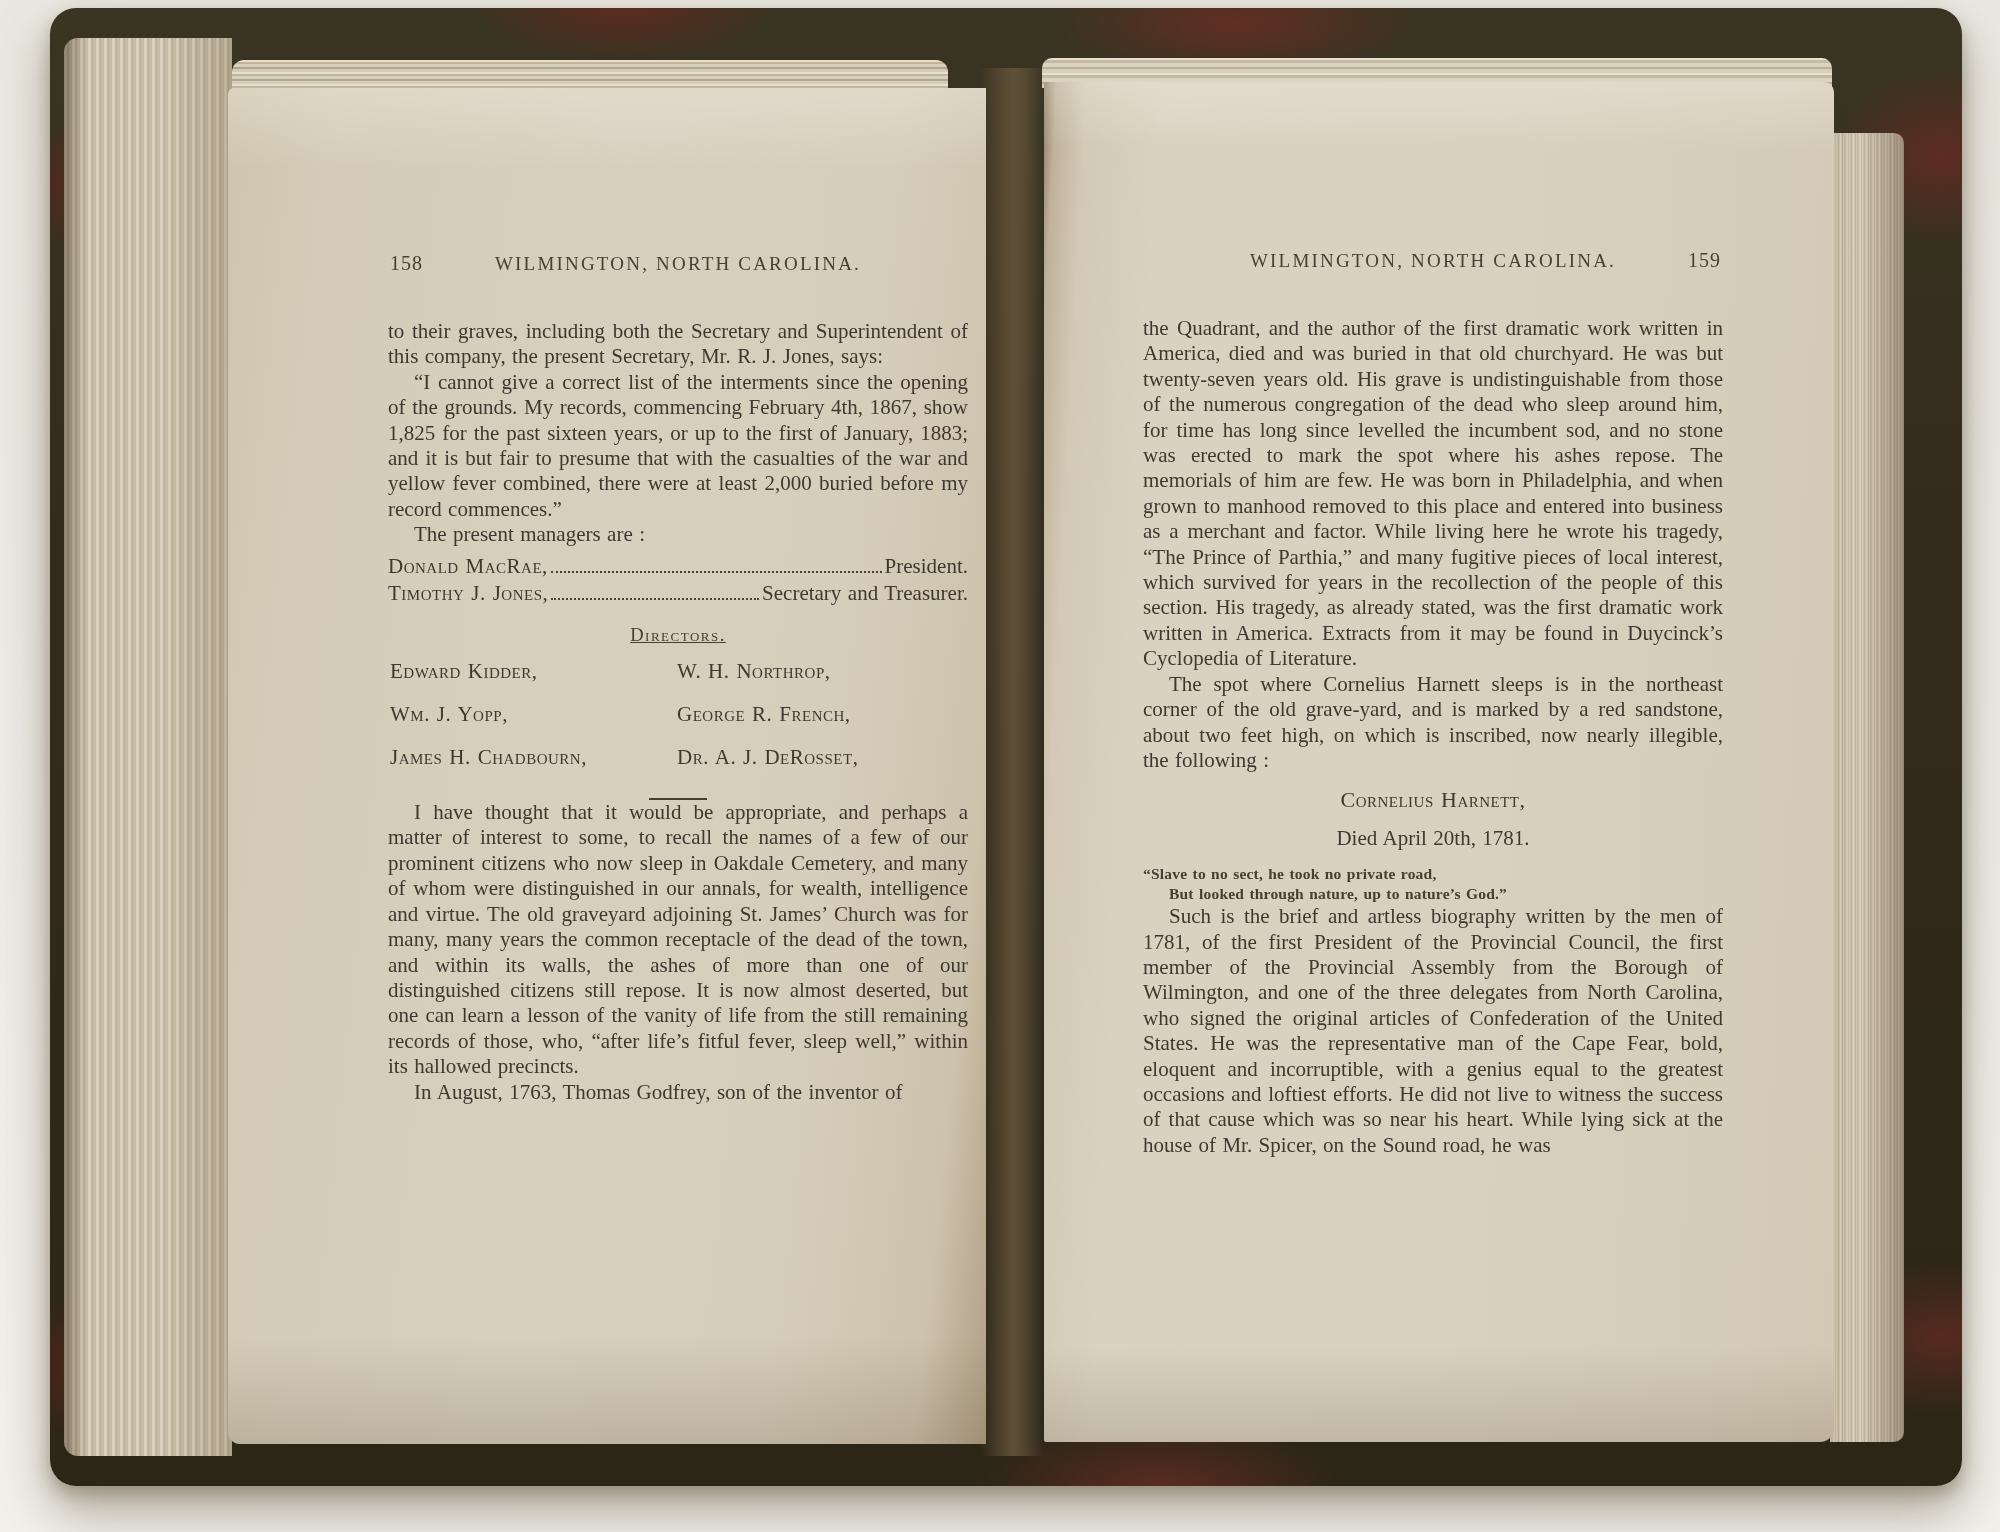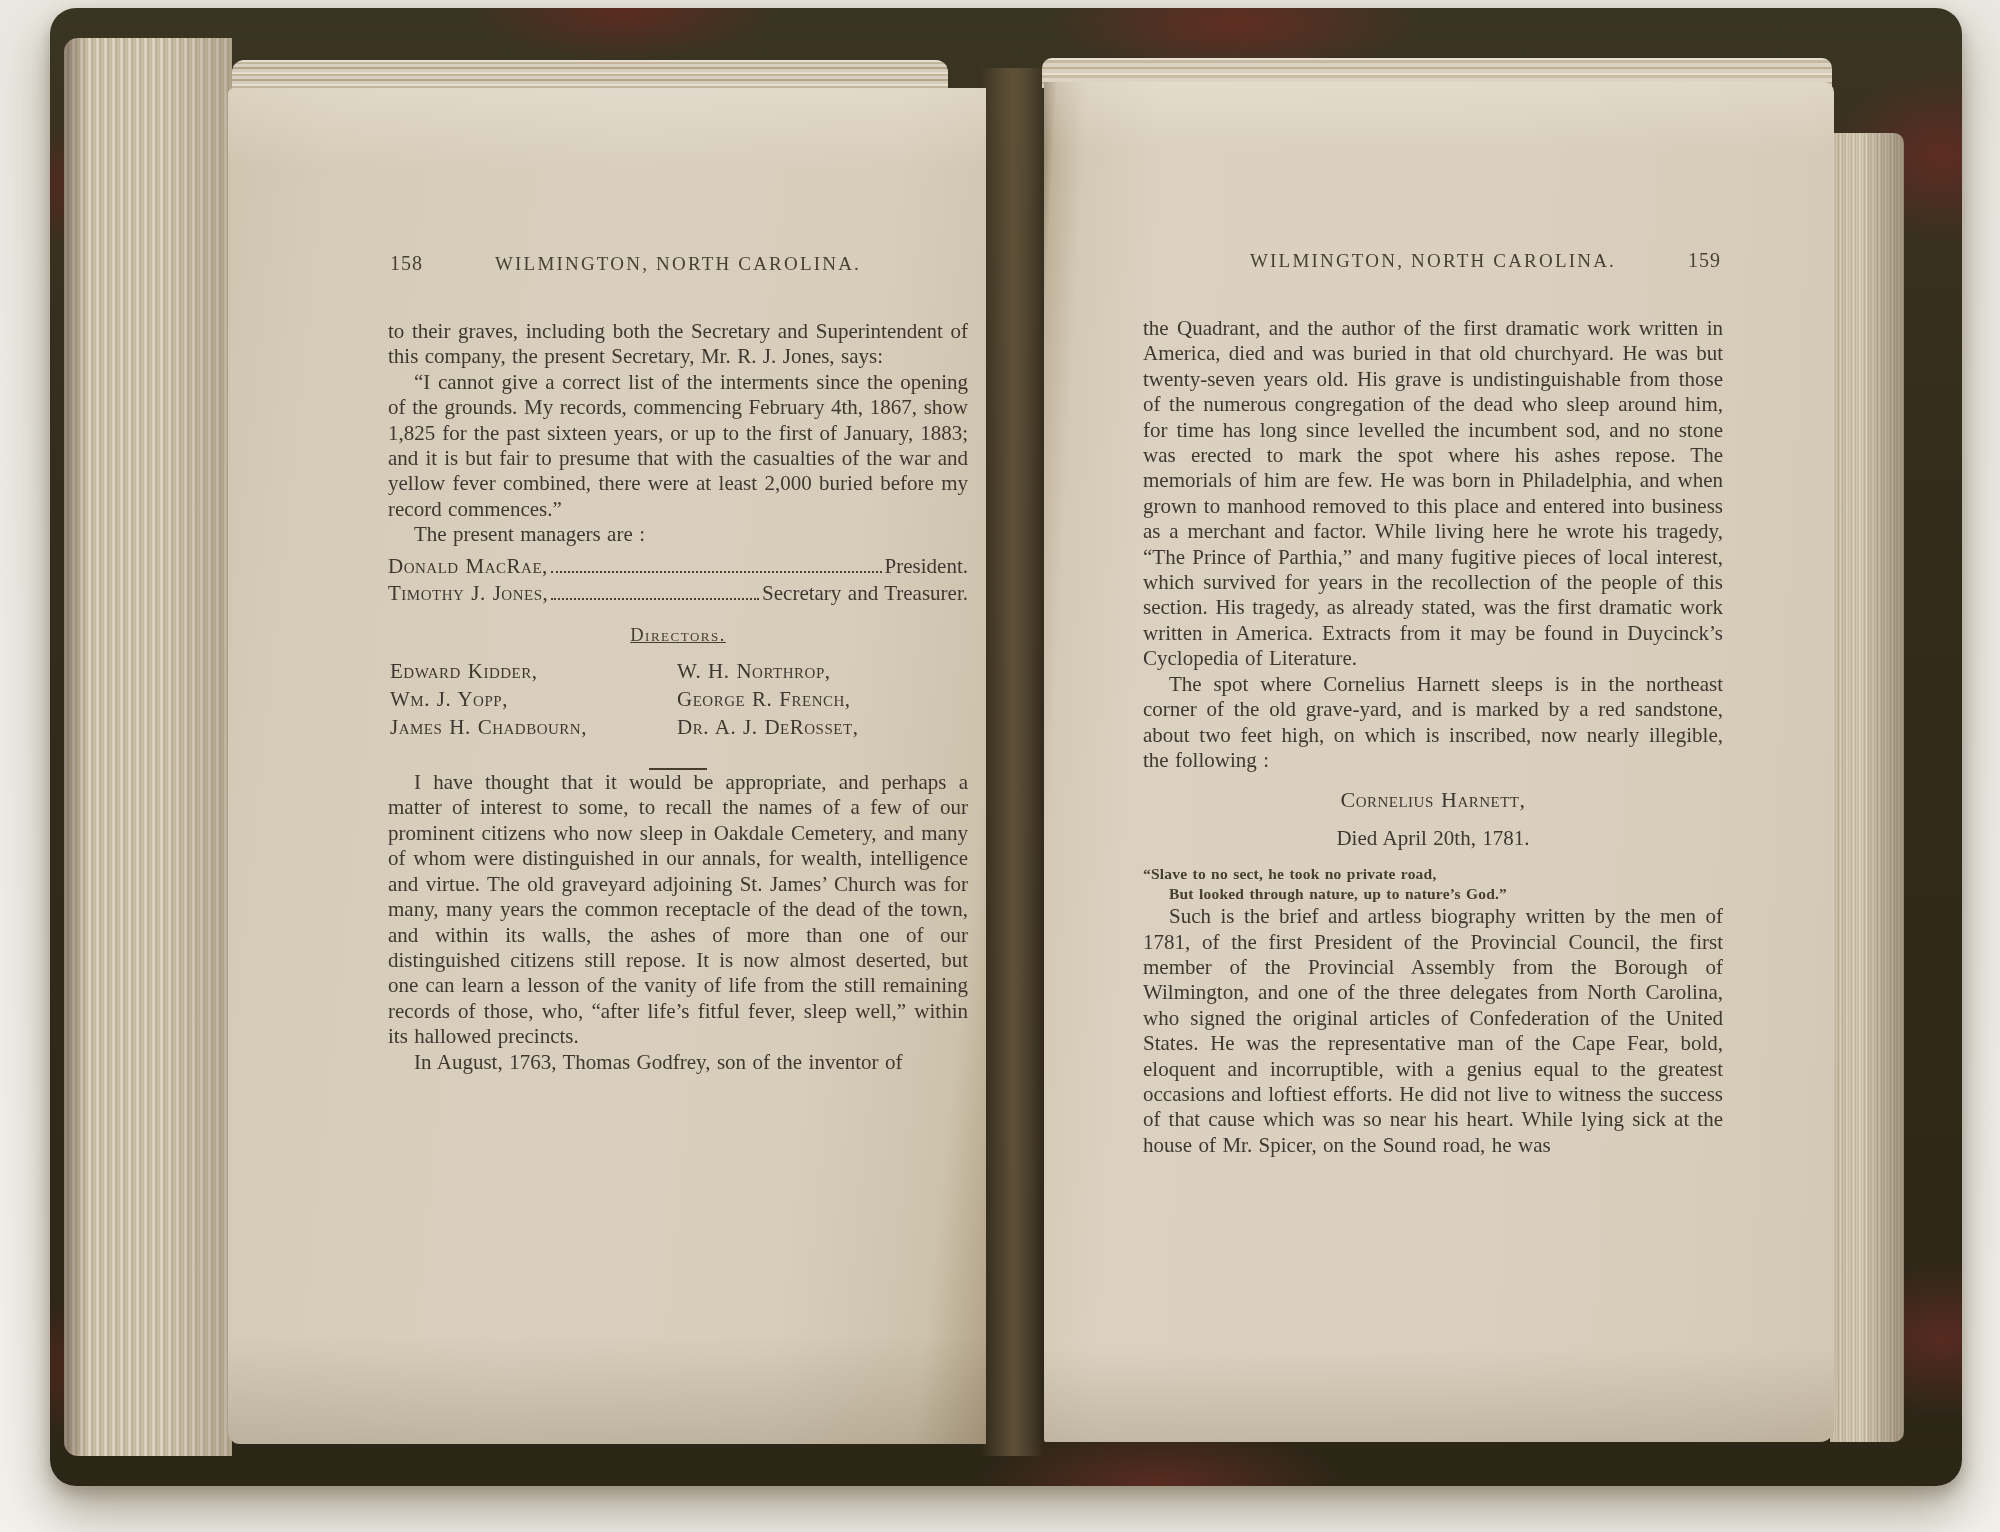--- a/index.html
+++ b/index.html
@@ -67,21 +67,21 @@
   .pg-r{right:2px;margin-left:32px;}
   .body{font-size:21px;line-height:25.4px;text-align:justify;word-spacing:1.2px;color:#3f3830;}
   .body p{margin:0;}
   .ind{text-indent:26px;}
   .mgr-intro{margin-top:13px;}
   .mgr-list{margin-top:5px;}
   .mgr-row{display:flex;align-items:baseline;line-height:27px;}
   .sc{font-variant:small-caps;letter-spacing:.5px;}
   .mgr-dots{flex:1;border-bottom:2.4px dotted #49422f;margin:0 3px 6px 3px;}
   .dir-hd{text-align:center;font-variant:small-caps;font-size:18.5px;letter-spacing:1.5px;margin:16px 0 10px;color:#443d31;text-decoration:underline;}
-  .dir-grid{display:grid;grid-template-columns:287px 1fr;row-gap:1px;line-height:27px;padding-left:2px;}
+  .dir-grid{display:grid;grid-template-columns:287px 1fr;row-gap:16px;line-height:27px;padding-left:2px;}
   .rule{width:58px;border-top:2.4px solid #453e30;margin:27px auto 0;}
   .closing-block{margin-top:50px;}
   .insc-name{text-align:center;font-size:22px;margin-top:14px;}
   .insc-died{text-align:center;margin-top:13px;}
   .epitaph{text-align:left;font-size:15.5px;font-weight:bold;line-height:20px;margin-top:13px;color:#453e31;letter-spacing:.2px;}
   .epitaph .l2{padding-left:26px;}
   .bio{margin-top:15px;}
 </style>
 </head>
 <body>

